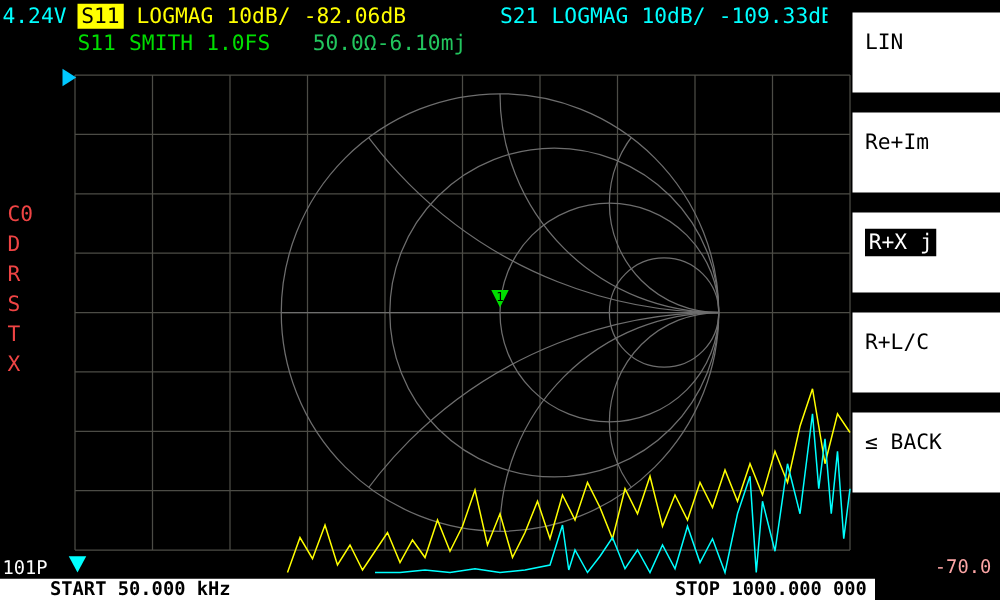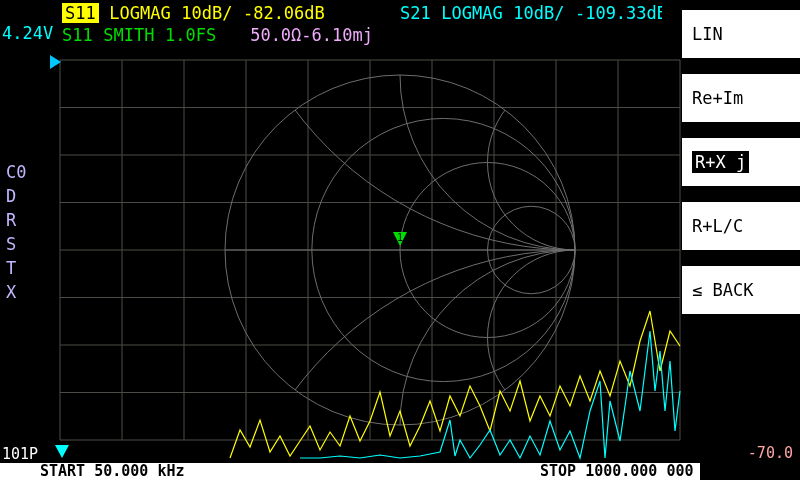--- a/index.html
+++ b/index.html
@@ -8,31 +8,31 @@
     overflow:hidden; font-family:"DejaVu Sans Mono", monospace;
     -webkit-user-select:none; user-select:none;
   }
   .abs { position:absolute; white-space:nowrap; }
   .row-text { font-size:17px; line-height:20px; letter-spacing:0; }
   .sp { margin-left:0.62em; }
   .battery { color:#00ffff; }
   .t0-text { color:#ffff00; }
   .t1-text { color:#00ffff; }
   .t2-text { color:#00dd00; }
-  .white { color:#f0abfc;text-align:right; }
+  .white { color:#22c55e;text-align:right; }
   .chip-yellow { background:#ffff00; color:#000; padding:0 3px; }
   .chip-white  { background:#ffffff; color:#000; padding:0 2px; }
   .clip { overflow:hidden; }
 
-  .cal-flags { left:6px; top:160px; color:#c4b5fd; font-size:17px; }
+  .cal-flags { left:6px; top:160px; color:#ef4444; font-size:17px; }
   .cal-flags span { display:block; height:24px; line-height:24px; }
 
   .menu { left:682px; top:0; width:118px; height:480px; padding-top:10px; box-sizing:border-box; }
   .menu-btn {
-    width:118px; height:48px; margin-bottom:16px; background:#ffffff;
+    width:118px; height:64px; margin-bottom:16px; background:#ffffff;
     color:#000; font-size:17px; line-height:48px; padding-left:10px;
     box-sizing:border-box; cursor:pointer;
   }
   .menu-btn span.inv { background:#000; color:#fff; padding:1px 3px;text-align:center; }
 
   .points-label { left:2px; top:445px; color:#fff; font-size:15px; }
   .scale-min   { right:7px; top:444px; color:#fca5a5; font-size:15px; }
 
   .freq-bar {
     left:0; bottom:0; width:700px; height:17px; background:#ffffff;
@@ -88,21 +88,21 @@
         <circle cx="575" cy="337.5" r="87.5" fill="none" stroke="#6e6e6e" stroke-width="1"></circle>
       </g>
       <polyline points="230,458 240,430 250,447 260,420 270,452 280,436 290,456 300,441 310,426 320,450 330,432 340,446 350,416 360,441 370,421 380,392 390,436 400,411 410,446 420,426 430,401 440,431 450,396 460,416 470,386 480,406 490,431 500,391 510,411 520,381 530,421 540,396 550,416 560,386 570,406 580,376 590,401 600,371 610,396 620,361 630,386 640,341 650,311 660,371 670,331 680,346" fill="none" stroke="#ffff00" stroke-width="1.2"></polyline>
       <polyline points="300,458 320,458 340,456 360,458 380,455 400,458 420,456 440,452 450,420 455,456 460,440 470,458 480,445 490,430 500,455 510,440 520,458 530,436 540,455 550,421 560,450 570,431 580,458 590,411 600,381 605,458 610,401 620,441 630,371 640,411 650,331 655,391 660,351 665,411 670,361 675,431 680,391" fill="none" stroke="#00ffff" stroke-width="1.2"></polyline>
       <polygon points="393,232 407,232 400,246" fill="#00dd00"></polygon>
       <text x="400" y="241" text-anchor="middle" font-size="10" fill="#000" font-family="DejaVu Sans Mono, monospace">1</text>
       <polygon points="50,55 50,69 61,62" fill="#00c8ff"></polygon>
       <polygon points="55,445 69,445 62,458" fill="#00ffff"></polygon>
     </svg>
 
-  <span class="abs row-text battery" style="left:2px; top:3px;margin-top:20px;">4.24V</span>
+  <span class="abs row-text battery" style="left:2px; top:3px;">4.24V</span>
 
   <span class="abs row-text" style="left:62px; top:3px;">
     <span class="chip-yellow">S11</span><span class="t0-text sp">LOGMAG</span><span class="t0-text sp">10dB/</span><span class="t0-text sp">-82.06dB</span>
   </span>
 
   <span class="abs row-text clip" style="left:400px; top:3px; width:262px;">
     <span class="t1-text">S21</span><span class="t1-text sp">LOGMAG</span><span class="t1-text sp">10dB/</span><span class="t1-text sp">-109.33dB</span>
   </span>
 
   <span class="abs row-text" style="left:62px; top:25px;">

